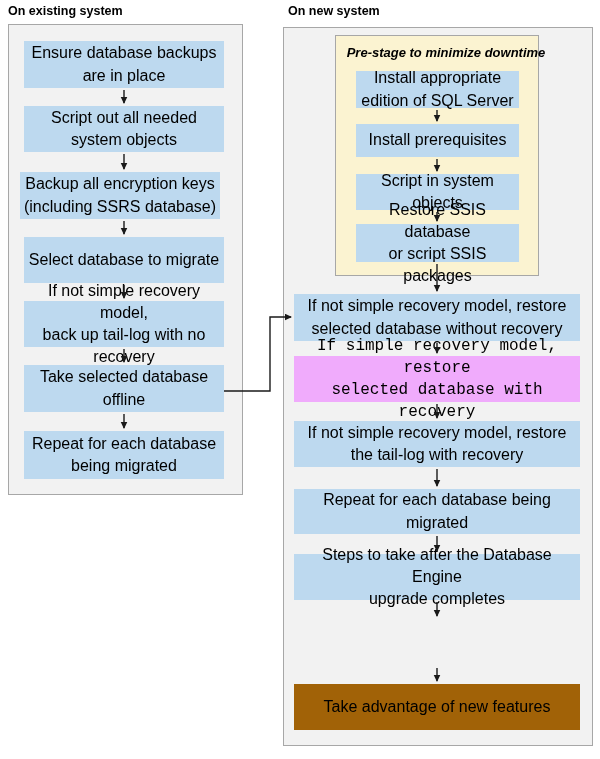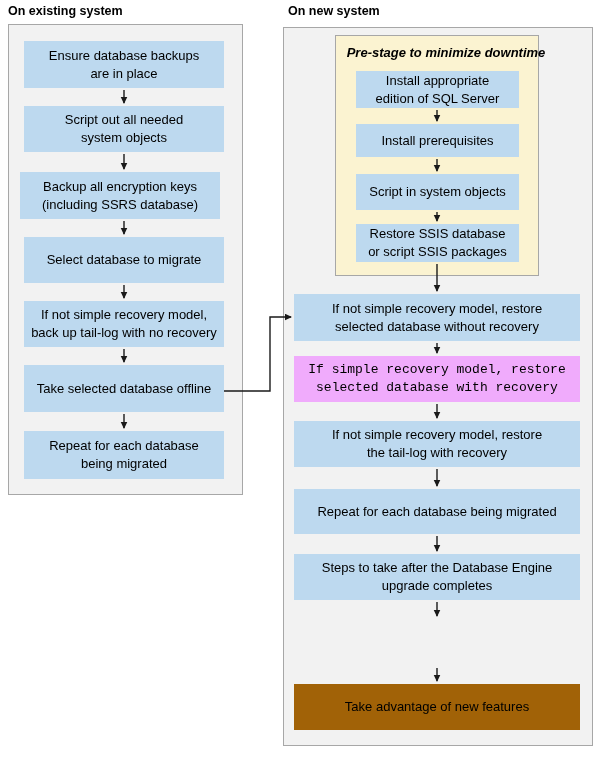--- a/index.html
+++ b/index.html
@@ -44,21 +44,21 @@
     margin-left: 9px;
   }
   .flow-box {
     position: absolute;
     background: #bdd9ef;
     box-sizing: border-box;
     display: flex;
     align-items: center;
     justify-content: center;
     text-align: center;
-    font-size: 13px;
+    font-size: 16px;
     line-height: 1.38;
     color: #000;
     white-space: pre-line;
     padding: 2px 3px;
     z-index: 3;
   }
   #arrow-layer {
     position: absolute;
     left: 0; top: 0;
     width: 600px; height: 759px;

